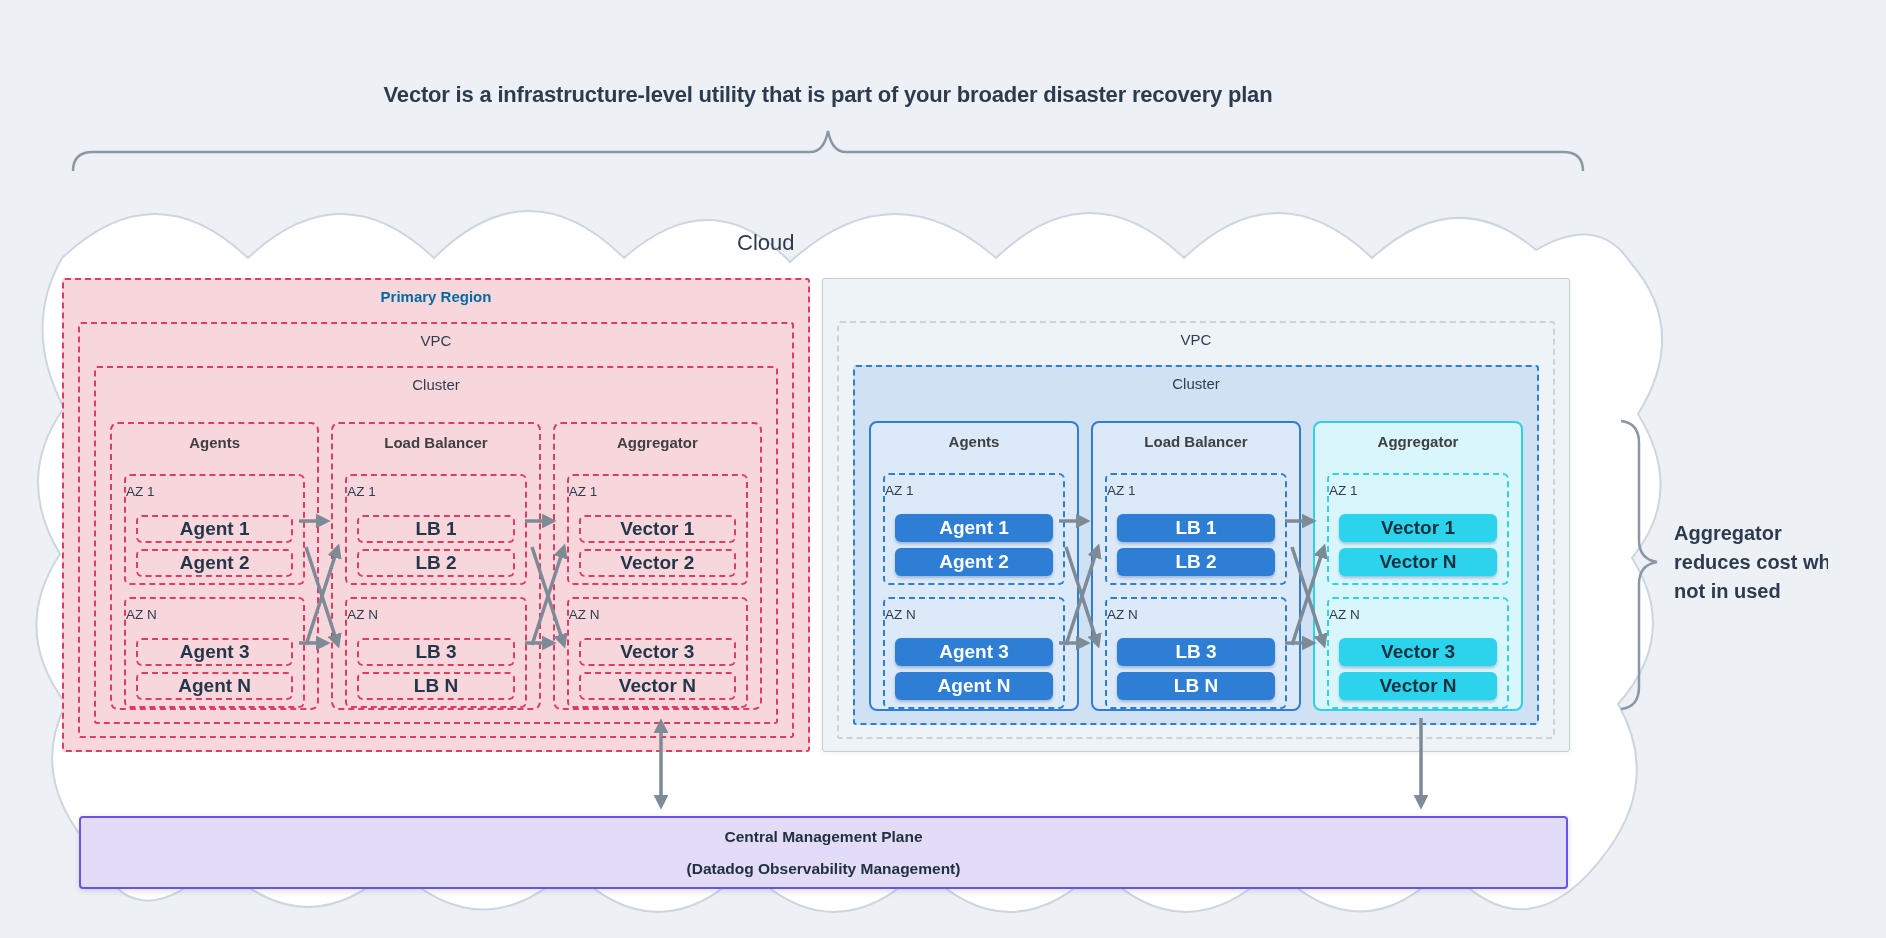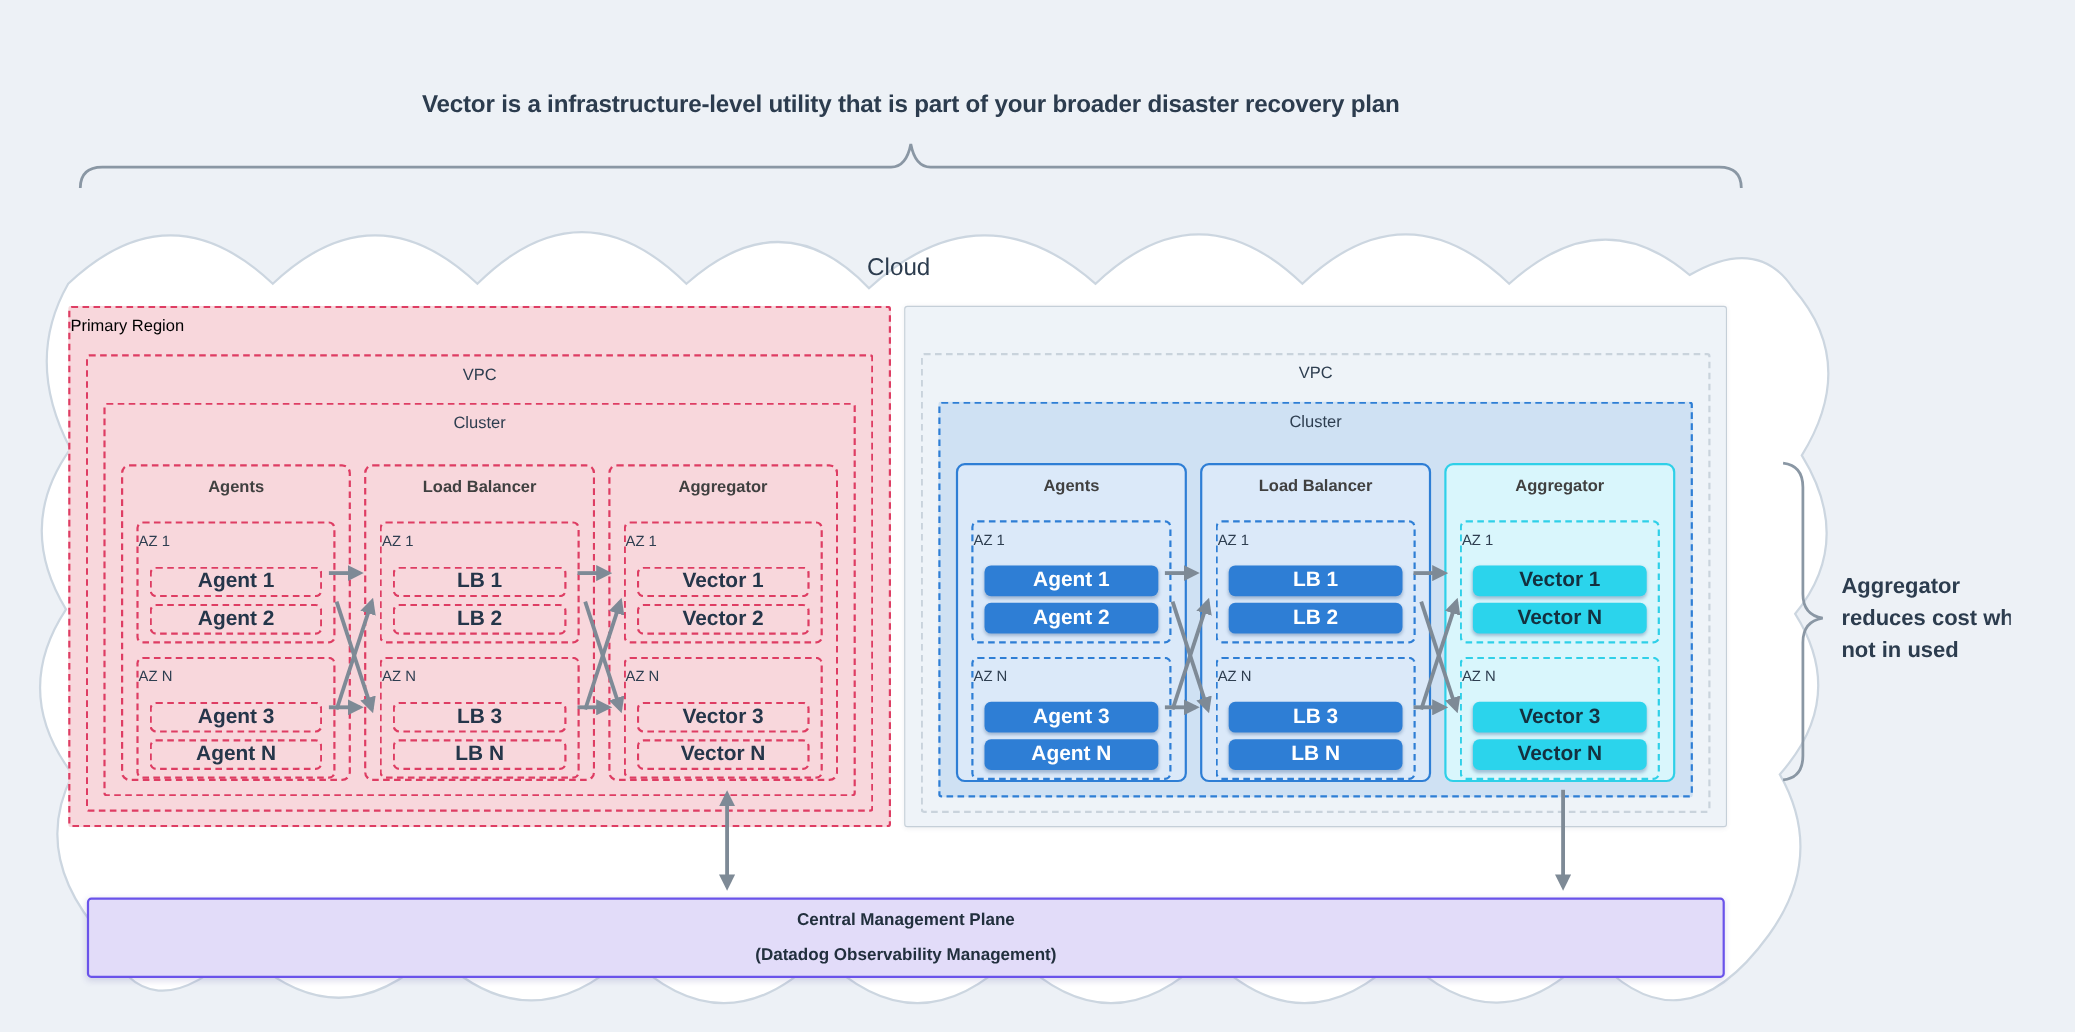--- a/index.html
+++ b/index.html
@@ -3,27 +3,27 @@
 <meta charset="utf-8">
 <style>
   html,body{margin:0;padding:0;background:#edf1f6;}
   .stage{position:relative;width:1828px;height:938px;background:#edf1f6;overflow:hidden;
          font-family:"Liberation Sans","DejaVu Sans",sans-serif;color:#2c3c4e;}
   svg.layer{position:absolute;left:0;top:0;pointer-events:none;}
   #cloudLayer{z-index:1;}
   #overlayLayer{z-index:4;}
   .title{position:absolute;left:0;top:82px;width:1656px;text-align:center;z-index:5;
          font-size:22px;font-weight:700;letter-spacing:-0.2px;color:#2c3c4e;}
-  .cloud-label{position:absolute;left:737px;top:230px;width:160px;text-align:center;z-index:3;
+  .cloud-label{position:absolute;left:737px;top:230px;width:160px;text-align:left;z-index:3;
          font-size:22px;font-weight:500;color:#2c3c4e;}
   
   .region{position:absolute;z-index:3;border-radius:3px;box-sizing:border-box;}
   .region.primary{border:2px dashed #de3d63;background:#f8d7dc;}
   .region.dr{border:1.5px solid #c5cfd8;background:#eef3f8;box-shadow:0 1px 4px rgba(60,80,100,.08);}
-  .region-label{position:absolute;left:0;top:8px;width:100%;text-align:left;font-size:15px;color:#000000;}
+  .region-label{position:absolute;left:0;top:8px;width:100%;text-align:center;font-size:15px;color:#0369a1;font-weight:bold;}
   .vpc{position:absolute;left:14px;right:14px;top:42px;bottom:12px;border-radius:3px;box-sizing:border-box;}
   .primary .vpc{border:2px dashed #de3d63;}
   .dr .vpc{border:2px dashed #c9d3dc;}
   .cluster{position:absolute;left:14px;right:14px;top:42px;bottom:12px;border-radius:3px;box-sizing:border-box;}
   .primary .cluster{border:2px dashed #de3d63;}
   .dr .cluster{border:2px dashed #2e7ed5;background:#cfe1f3;}
   .box-label{position:absolute;left:0;top:8px;width:100%;text-align:center;font-size:15px;color:#2e3e50;}
   .cols{position:absolute;left:14px;right:14px;top:54px;bottom:12px;display:flex;gap:12px;}
   .col{flex:1 1 0;border-radius:8px;box-sizing:border-box;display:flex;flex-direction:column;}
   .primary .col{border:2px dashed #de3d63;}

